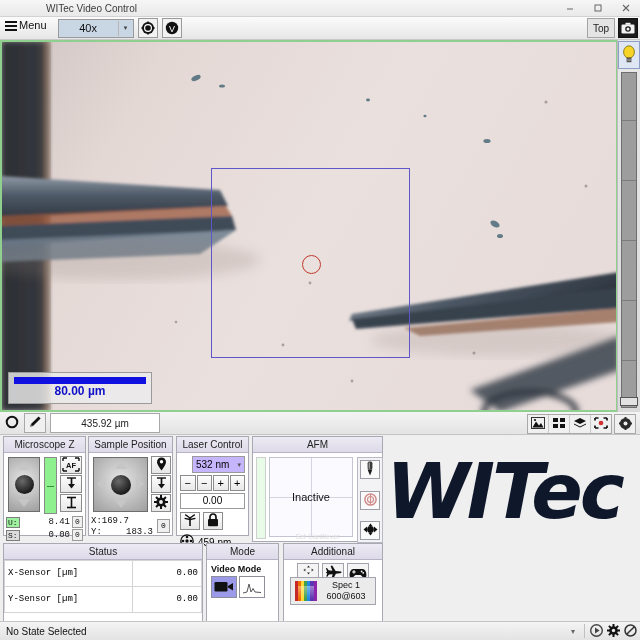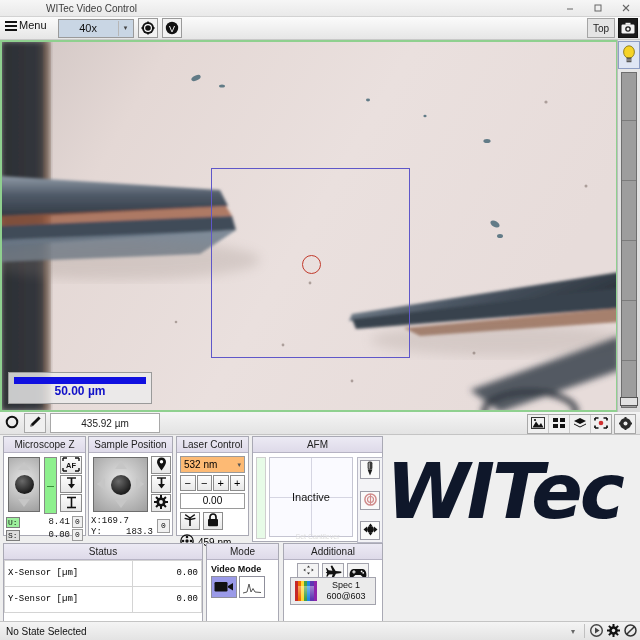--- a/index.html
+++ b/index.html
@@ -131,22 +131,22 @@
     display:flex;align-items:center;
   }
   .tagbox{border:1px solid #7d7d7d;background:#9df09d;font-size:8px;
     font-family:"Liberation Mono",monospace;padding:0 1px;line-height:9px;}
   .tagbox.gray{background:#dcdcdc;}
   .cellbox{border:1px solid #9b9b9b;background:#f0f0f0;width:9px;height:10px;
     font-size:8px;text-align:center;line-height:10px;font-family:"Liberation Mono",monospace;}
 
   
   .lcombo{
-    height:15px;border:1px solid #9a9a9a;background:#fdba74;display:flex;align-items:center;
-    font-size:10px;padding-left:3px;position:relative;
+    height:15px;border:1px solid #9a9a9a;background:#c4b5fd;display:flex;align-items:center;
+    font-size:10px;padding-left:3px;position:relative;margin-left:12px;
   }
   .lcombo .ar{position:absolute;right:3px;font-size:7px;color:#555;}
   .lbtn{flex:1;height:14px;border:1px solid #8c8c8c;background:linear-gradient(#fdfdfd,#e8e8e8);
     display:flex;align-items:center;justify-content:center;font-size:11px;line-height:1;}
   .lfield{height:14px;border:1px solid #9a9a9a;background:#fff;text-align:center;
     font-size:10px;line-height:14px;}
 
   
   .afmstage{
     position:absolute;border:1px solid #c5c5d2;background:#fafaff;box-sizing:border-box;
@@ -368,21 +368,21 @@
         </g>
       </svg>
     </div>
 
     <div class="scanbox" style="left:211px;top:128px;width:199px;height:190px;"></div>
 
     <div class="redcircle" style="left:302px;top:215px;width:17px;height:17px;"></div>
 
     <div class="scalebar">
       <div class="bar"></div>
-      <div class="lbl">50.00 µm</div>
+      <div class="lbl">80.00 µm</div>
     </div>
 
     <div class="greenframe"></div>
 
     <div class="rightbar">
       <div class="bulbbtn">
         <span>
           <svg width="14" height="20" viewBox="0 0 14 20">
             <ellipse cx="7" cy="8" rx="5.4" ry="6.2" fill="#f5d327" stroke="#7a6a10" stroke-width="0.8"></ellipse>
             <rect x="4.6" y="13.6" width="4.8" height="4.6" fill="#3a3a3a"></rect>

